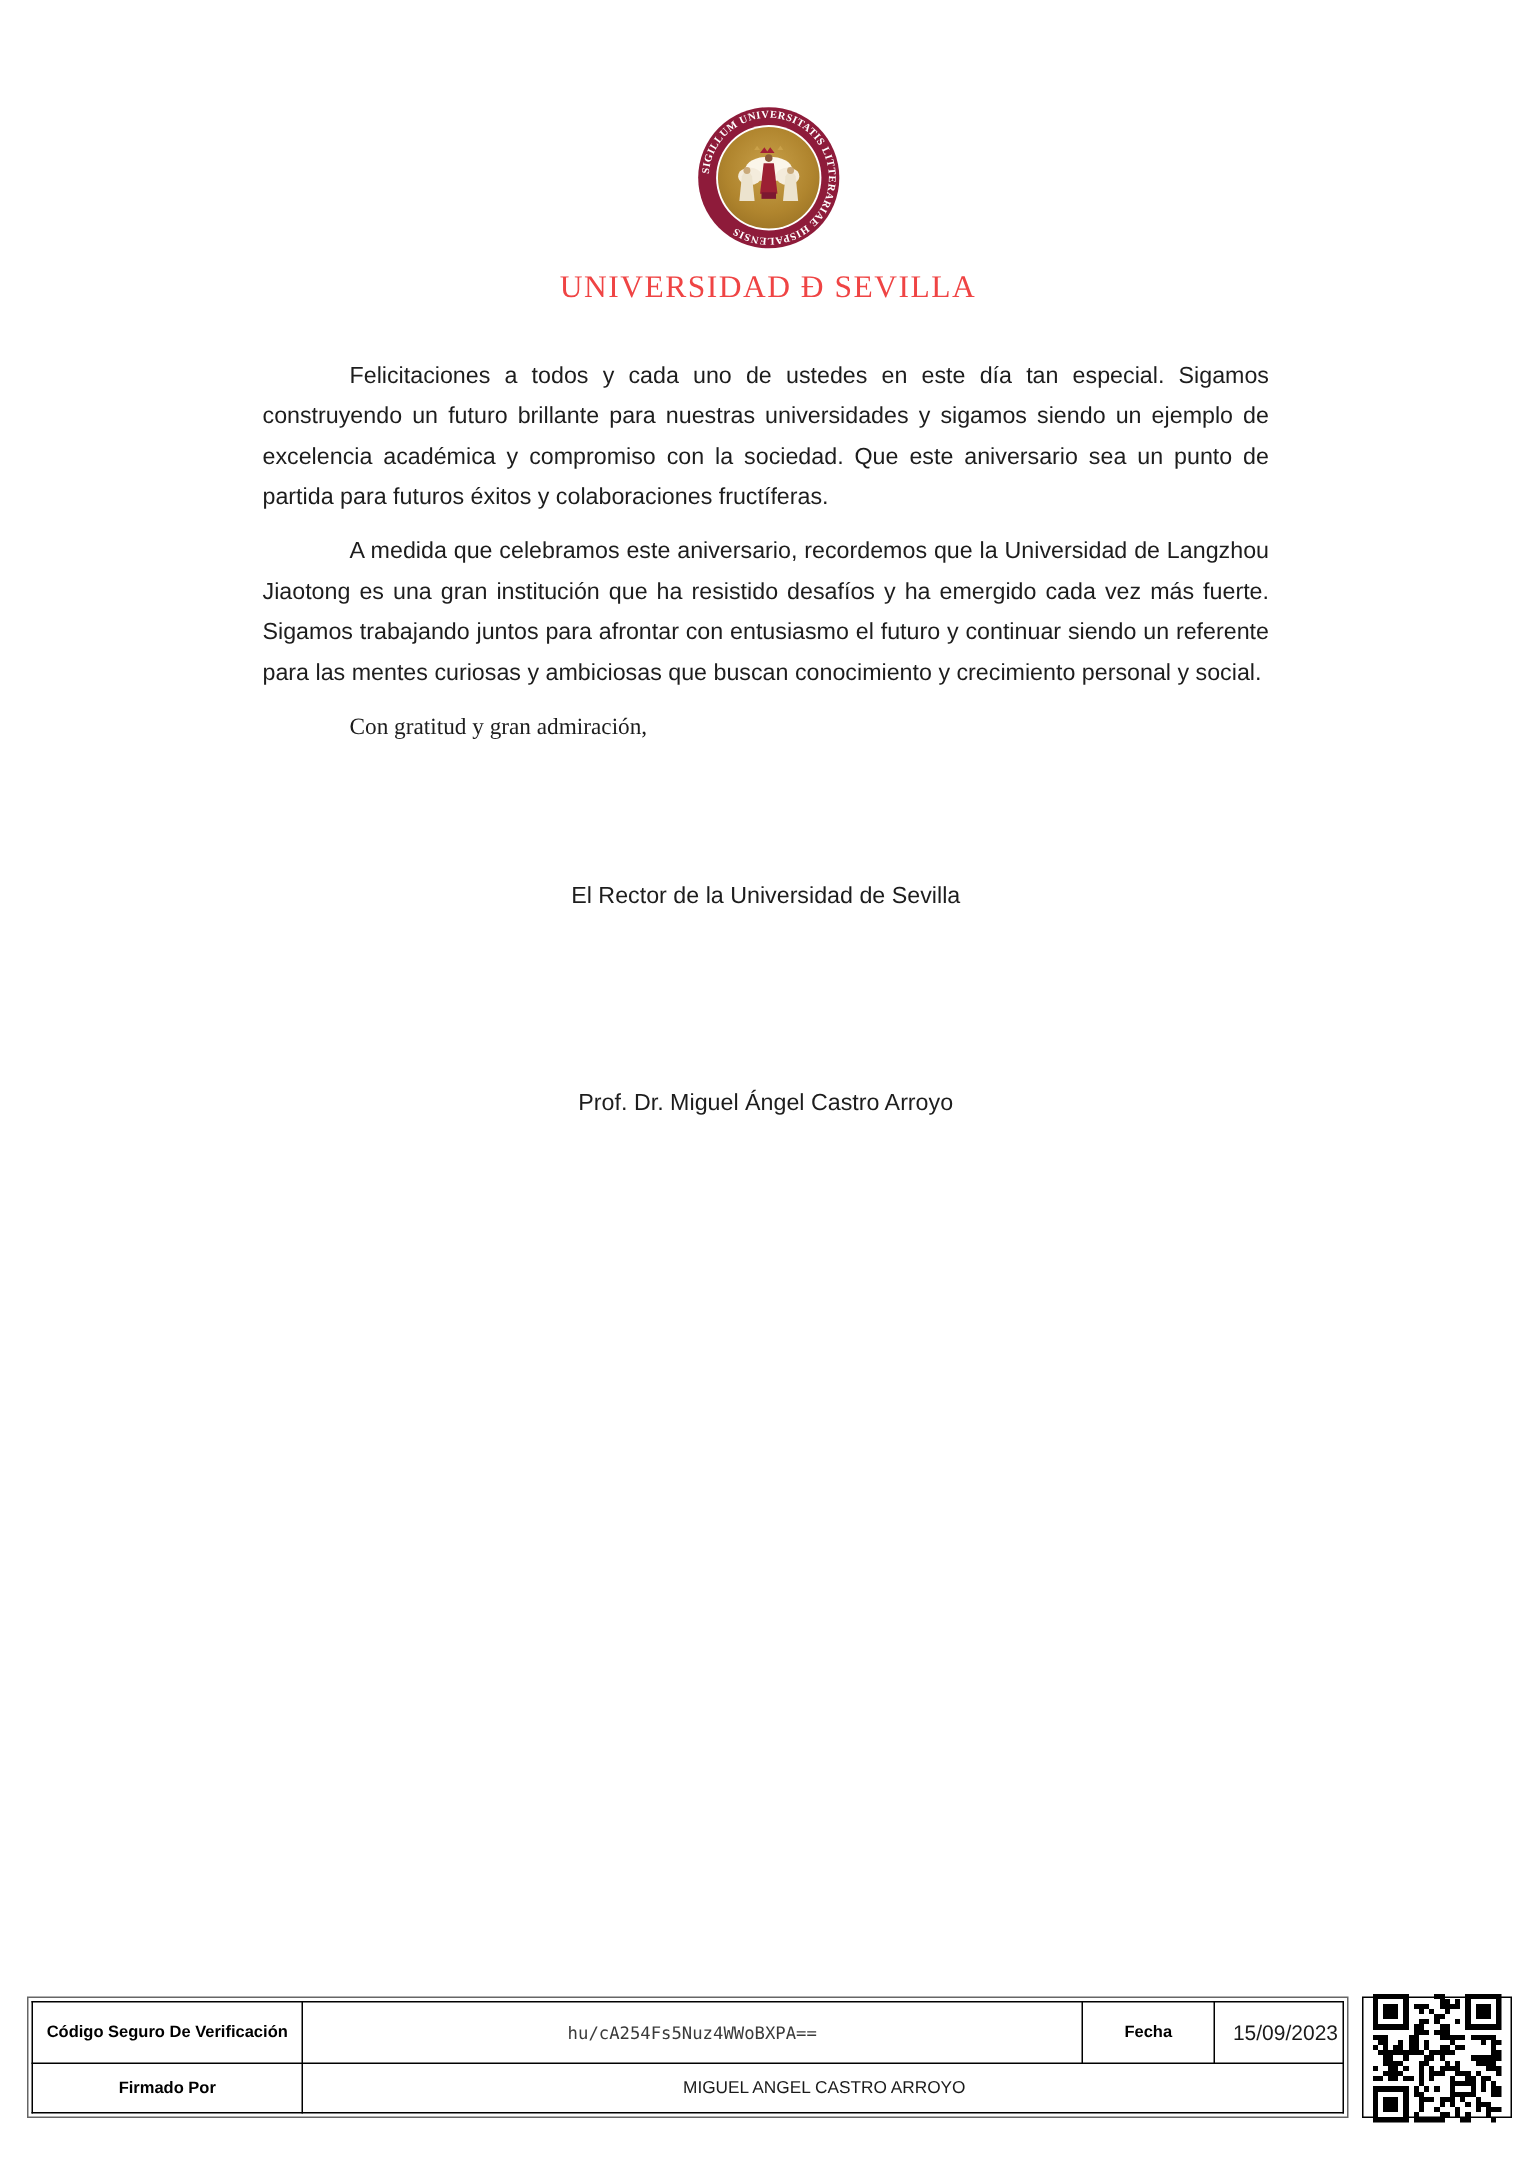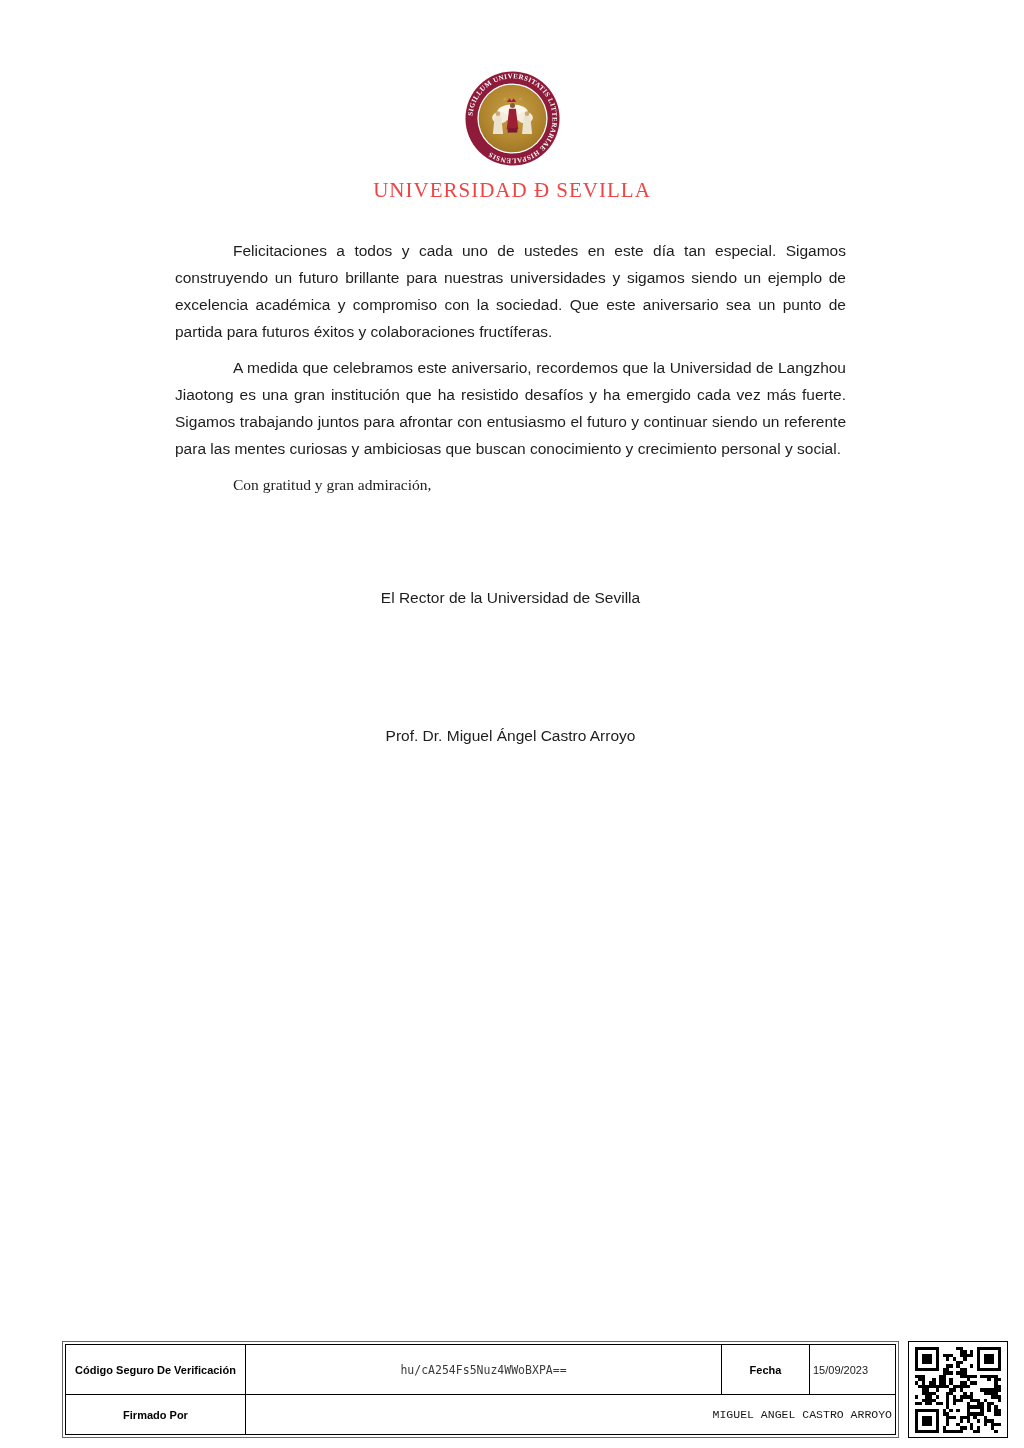--- a/index.html
+++ b/index.html
@@ -67,26 +67,25 @@
     text-align: center;
     margin-top: 111px !important;
     margin-bottom: 0 !important;
   }
 
   
   .verification {
     position: absolute;
     left: 18px;
     right: 16px;
-    bottom: 10px;
-    height: 97px;
+    bottom: 36px;
+    height: 81px;
     display: flex;
     gap: 9px;
     align-items: stretch;
-    margin-left: 44px;
   }
   .table-wrap {
     flex: 1;
     border: 1px solid #666;
     padding: 2px;
     background: #fff;
   }
   table.vtable {
     width: 100%;
     height: 100%;
@@ -105,30 +104,29 @@
     text-align: center;
     color: #000;
   }
   .vtable .mono {
     font-family: "DejaVu Sans Mono", "Liberation Mono", monospace;
     font-size: 11.5px;
     color: #3a3a3a;
     text-align: center;
   }
   .vtable .val {
-    font-size: 11px;
-    text-align: left;
+    font-size: 14px;
+    text-align: right;
     color: #1a1a1a;
   }
   .vtable .val-left {
     font-size: 11.5px;
-    text-align: right;
+    text-align: center;
     padding-left: 5px;
     color: #1a1a1a;
-    font-family: Liberation Mono, monospace;
   }
   .vtable tr.r1 { height: 24px; }
   .vtable tr.r2 { height: 19px; }
   .vtable tr.r3 td { vertical-align: top; padding-top: 4px; }
 
   .qr-box {
     width: 100px;
     border: 1px solid #000;
     background: #fff;
     display: flex;

